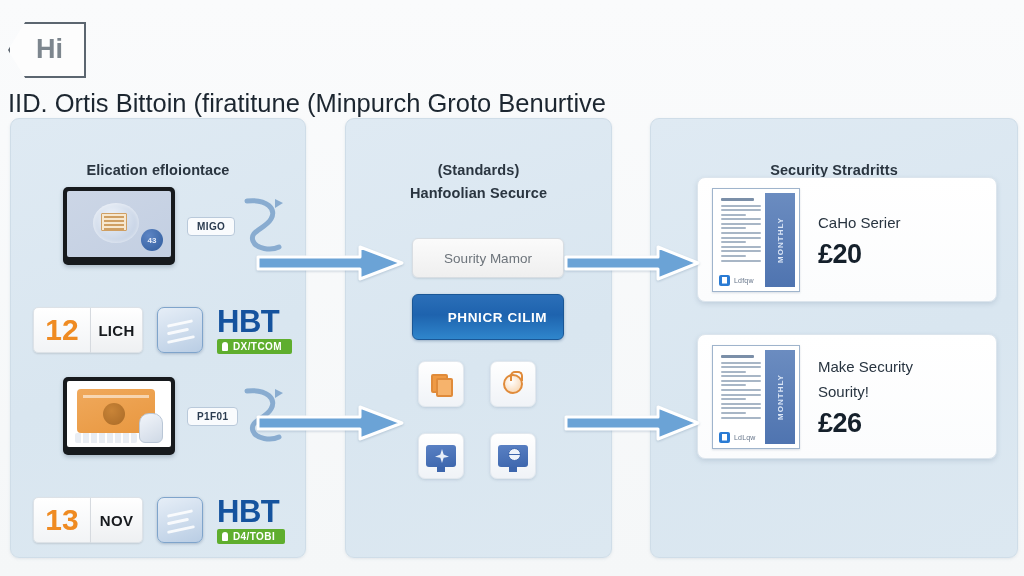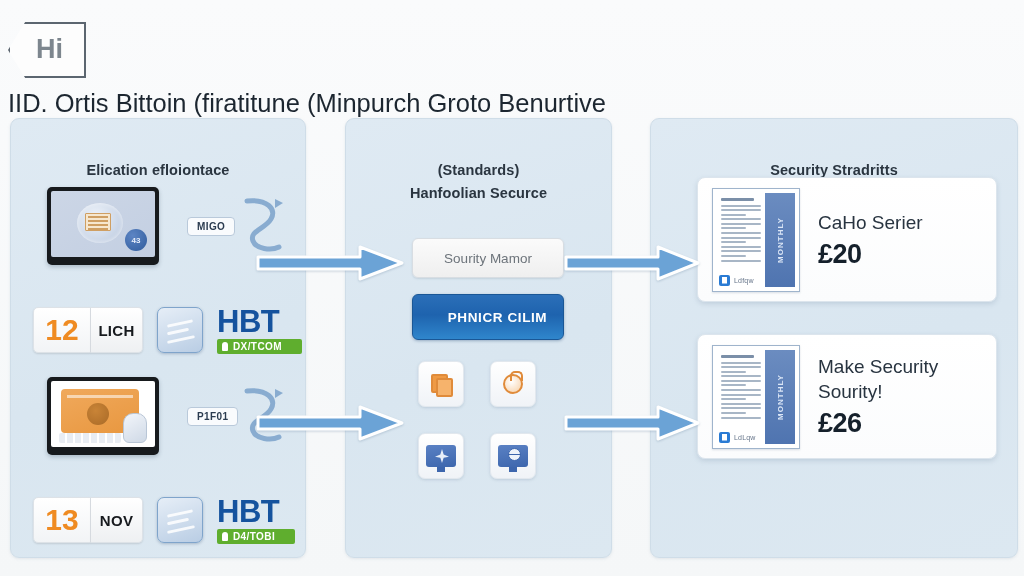--- a/index.html
+++ b/index.html
@@ -91,21 +91,21 @@
     letter-spacing: .1px;
   }
 
   
   .lrow { position: absolute; left: 0; width: 296px; }
   .lrow-1 { top: 68px; }
   .lrow-2 { top: 258px; }
 
   .thumb-frame {
     position: absolute;
-    left: 36px;
+    left: 52px;
     width: 112px; height: 78px;
     background: #171a1d;
     border-radius: 5px;
     padding: 4px 4px 8px 4px;
     box-shadow: 0 2px 4px rgba(60,80,100,0.3);
   }
   .thumb-screen {
     width: 100%; height: 100%;
     border-radius: 2px;
     overflow: hidden;
@@ -224,21 +224,21 @@
   .brand { margin-left: 14px; }
   .brand-name {
     font-size: 31px; font-weight: bold; color: #15539e;
     line-height: 30px; letter-spacing: -.5px;
   }
   .brand-sub {
     margin-top: 2px;
     background: #5fae2e;
     color: #ffffff;
     font-size: 10px; font-weight: bold;
-    padding: 2px 20px 2px 16px;
+    padding: 2px 10px 2px 16px;
     border-radius: 2px;
     position: relative;
     letter-spacing: .4px;
   }
   .brand-sub::before {
     content: "";
     position: absolute; left: 5px; top: 3px;
     width: 6px; height: 9px; border-radius: 3px 3px 1px 1px;
     background: #ffffff;
   }
@@ -383,21 +383,21 @@
   }
   .doc-foot .sq::after {
     content:""; position:absolute; left:3px; top:2px;
     width:5px; height:7px; background:#ffffff;
     clip-path: polygon(0 0,100% 0,100% 100%,0 100%);
   }
   .doc-foot .lbl { font-size: 7px; color:#66758a; letter-spacing:.2px; }
 
   .rcard-body { padding-left: 18px; }
   .rcard-title {
-    font-size: 19px; color: #283440;
+    font-size: 15px; color: #283440;
     line-height: 25px; font-weight: normal;
   }
   .rcard-price {
     margin-top: 4px;
     font-size: 27px; font-weight: bold; color: #15202b;
     letter-spacing: -.5px;
   }
 
   
   .arrow {

